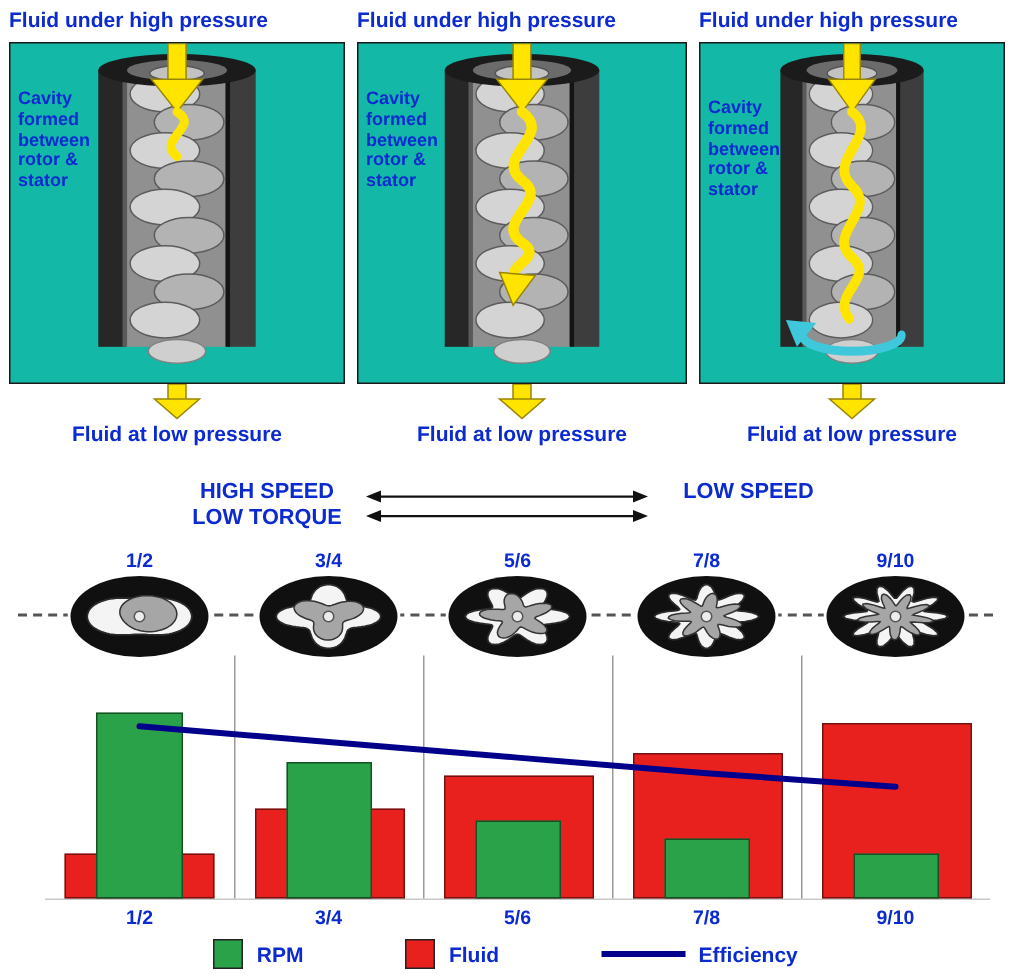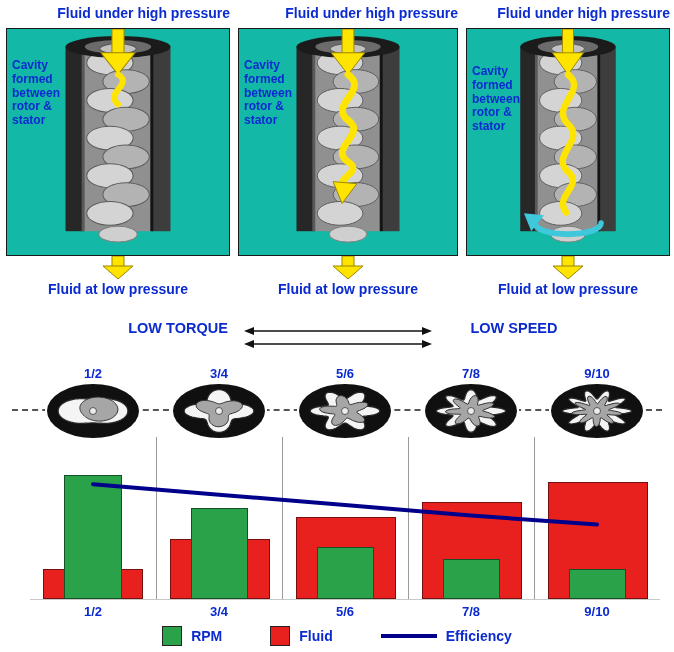--- a/index.html
+++ b/index.html
@@ -1,20 +1,20 @@
 <!DOCTYPE html>
 <html style="--blue: #0b2bd0; --green: #2aa24a; --red: #e8201e; --navy: #00008b; --yellow: #ffe400; --cyan: #3fc8dc;"><head>
 <meta charset="utf-8">
 <style>
   *{margin:0;padding:0;box-sizing:border-box}
   html,body{background:#fff}
   body{font-family:"Liberation Sans",sans-serif;}
   .stage{position:relative;width:674px;height:652px;background:#fff;overflow:hidden}
   .blue{color:var(--blue,#0b2bd0);font-weight:bold}
-  .top-label{position:absolute;text-align:right;font-size:14px}
+  .top-label{position:absolute;text-align:left;font-size:14px}
   .bottom-label{position:absolute;text-align:center;font-size:14px}
   .panel{position:absolute;border:1px solid #1a1a1a;background:#14b8a6}
   .pump-svg{display:block;width:100%;height:100%}
   .cavity-label{position:absolute;left:5px;top:30px;width:64px;font-size:12px;line-height:1.15}
   .down-arrow{position:absolute}
   .st-block{position:absolute;text-align:center;font-size:14.5px;line-height:17px}
   .st-arrows{position:absolute}
   .lobes-row{position:absolute;left:30px;top:366px;width:630px;display:flex;z-index:1}
   .lobe-cell{width:126px;display:flex;flex-direction:column;align-items:center}
   .lobe-label{font-size:13px;margin-bottom:2px}
@@ -23,21 +23,21 @@
   .chart{position:absolute;left:30px;top:437px;width:630px;height:163px;border-bottom:1px solid #c8c8c8}
   .bar-groups{display:flex;height:100%}
   .bar-group{width:126px;position:relative}
   .bar-group + .bar-group{border-left:1px solid #9a9a9a}
   .bar{position:absolute;bottom:0;border:1px solid rgba(0,0,0,.5)}
   .torque-bar{left:10%;width:80%;background:var(--red,#e8201e);z-index:1}
   .rpm-bar{left:27%;width:46%;background:var(--green,#2aa24a);z-index:2}
   #eff-line{position:absolute;left:0;top:0;width:100%;height:100%;z-index:3;pointer-events:none}
   .axis-labels{position:absolute;left:30px;top:604px;width:630px;display:flex}
   .axis-label{width:126px;text-align:center;font-size:13px}
-  .legend{position:absolute;left:0;top:626px;width:674px;display:flex;justify-content:center;align-items:center;gap:48px}
+  .legend{position:absolute;left:0;top:626px;width:674px;display:flex;justify-content:center;align-items:center;gap:68px}
   .legend-item{display:flex;align-items:center;gap:9px}
   .swatch{width:20px;height:20px;border:1px solid #222;display:inline-block}
   .line-swatch{width:56px;height:4px;background:var(--navy,#00008b);display:inline-block}
   .legend-label{font-size:14px}
 </style>
 </head>
 <body>
 
 <div class="stage">
 
@@ -138,31 +138,32 @@
   <svg class="down-arrow" style="left:550px;top:256px" width="36" height="24" viewBox="0 0 36 24">
     <rect x="12" y="0" width="12" height="11" style="fill:var(--yellow,#ffe400);stroke:#9a8500"></rect>
     <polygon points="3,10 33,10 18,23" style="fill:var(--yellow,#ffe400);stroke:#9a8500"></polygon>
   </svg>
 
   <div class="bottom-label blue" style="left:6px;top:281px;width:224px">Fluid at low pressure</div>
   <div class="bottom-label blue" style="left:238px;top:281px;width:220px">Fluid at low pressure</div>
   <div class="bottom-label blue" style="left:466px;top:281px;width:204px">Fluid at low pressure</div>
 
   <div class="st-block blue" style="left:116px;top:320px;width:124px">
+    <div>HIGH SPEED</div>
     <div>LOW TORQUE</div>
   </div>
   <svg class="st-arrows" style="left:242px;top:324px" width="192" height="28" viewBox="0 0 192 28">
     <line x1="10" y1="7" x2="182" y2="7" stroke="#111" stroke-width="1.5"></line>
     <polygon points="2,7 12,3 12,11" fill="#111"></polygon>
     <polygon points="190,7 180,3 180,11" fill="#111"></polygon>
     <line x1="10" y1="20" x2="182" y2="20" stroke="#111" stroke-width="1.5"></line>
     <polygon points="2,20 12,16 12,24" fill="#111"></polygon>
     <polygon points="190,20 180,16 180,24" fill="#111"></polygon>
   </svg>
-  <div class="st-block blue" style="left:452px;top:320px;width:124px">
+  <div class="st-block blue" style="left:437px;top:320px;width:124px">
     <div>LOW SPEED</div>
   </div>
 
   <div class="dashed-line"></div>
   <div class="lobes-row" id="lobes-row">
       <div class="lobe-cell">
         <div class="lobe-label blue">1/2</div>
         <svg viewBox="0 0 96 56" width="96" height="56">
           <rect x="0" y="0" width="96" height="56" fill="#ffffff"></rect>
           <ellipse cx="48" cy="28" rx="46" ry="27" fill="#101010"></ellipse>

